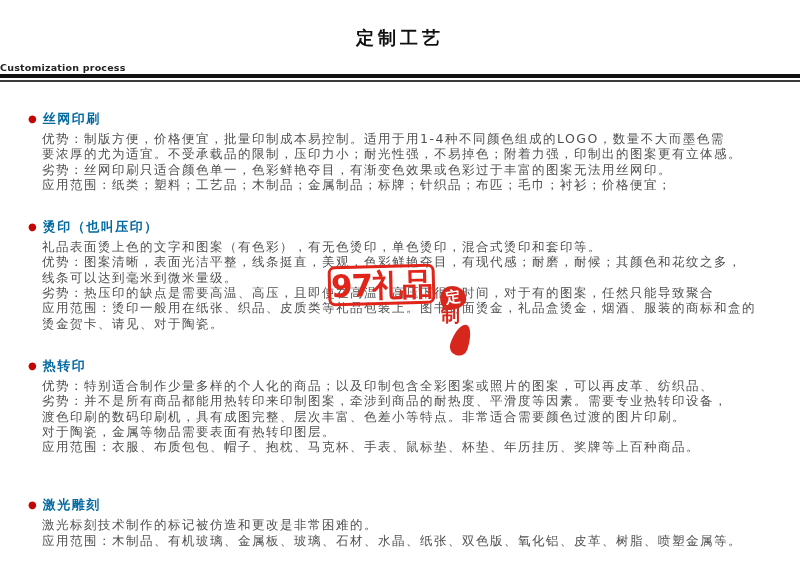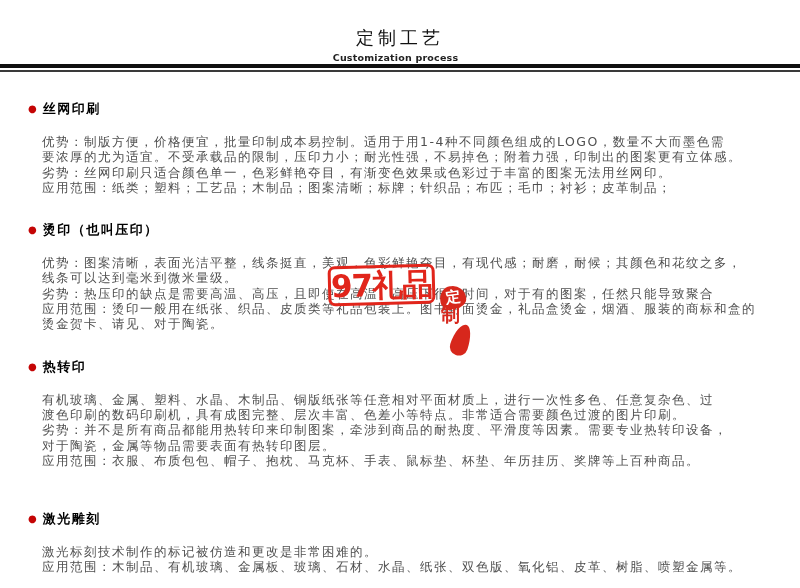--- a/index.html
+++ b/index.html
@@ -8,45 +8,45 @@
     background:#ffffff;
     font-family:"DejaVu Sans", sans-serif;
     overflow:hidden;
     position:relative;
   }
   .page{position:relative;width:800px;height:588px;}
   
   .header{padding-top:27px;}
   .header-title{
     text-align:center;
-    font-size:18px;font-weight:normal;color:#111;
+    font-size:18px;font-weight:bold;color:#111;
     letter-spacing:4px;line-height:22px;
   }
   .header-sub{
-    text-align:center;padding-right:9px;
+    text-align:left;padding-right:9px;
     font-size:9.5px;font-weight:bold;color:#222;
-    letter-spacing:0.2px;margin-top:3px;line-height:11px;
+    letter-spacing:0.2px;margin-top:13px;line-height:11px;
   }
   .header-rule{
     margin-top:1px;height:2px;width:800px;
     border-top:4px solid #101010;
     border-bottom:2px solid #3a3a3a;
   }
   
   .content{padding-left:28px;padding-right:20px;}
   .section{margin-top:0;}
   .section-head{display:flex;align-items:center;}
   .bullet{
     color:#c40505;font-size:10px;line-height:13px;margin-right:6px;
   }
   .section-title{
-    font-size:13px;font-weight:bold;color:#000000;
+    font-size:13px;font-weight:bold;color:#0369a1;
     letter-spacing:1.5px;line-height:15px;
   }
-  .section-body{margin-top:18px;padding-left:14px;}
+  .section-body{margin-top:5px;padding-left:14px;}
   .bline{
     font-size:12.5px;color:#4f4f4f;
     letter-spacing:1.5px;line-height:15.3px;
     white-space:nowrap;
   }
   .sec1{margin-top:29px;}
   .sec2{margin-top:27px;}
   .sec3{margin-top:27px;}
   .sec4{margin-top:43px;}
   
@@ -101,47 +101,48 @@
 
     <div class="section sec1">
       <div class="section-head">
         <span class="bullet">●</span>
         <span class="section-title">丝网印刷</span>
       </div>
       <div class="section-body">
         <div class="bline">优势：制版方便，价格便宜，批量印制成本易控制。适用于用1-4种不同颜色组成的LOGO，数量不大而墨色需</div>
         <div class="bline">要浓厚的尤为适宜。不受承载品的限制，压印力小；耐光性强，不易掉色；附着力强，印制出的图案更有立体感。</div>
         <div class="bline">劣势：丝网印刷只适合颜色单一，色彩鲜艳夺目，有渐变色效果或色彩过于丰富的图案无法用丝网印。</div>
-        <div class="bline">应用范围：纸类；塑料；工艺品；木制品；图案清晰；标牌；针织品；布匹；毛巾；衬衫；皮革制品；</div>
+        <div class="bline">应用范围：纸类；塑料；工艺品；木制品；金属制品；标牌；针织品；布匹；毛巾；衬衫；价格便宜；</div>
       </div>
     </div>
 
     <div class="section sec2">
       <div class="section-head">
         <span class="bullet">●</span>
         <span class="section-title">烫印（也叫压印）</span>
       </div>
       <div class="section-body">
+        <div class="bline">礼品表面烫上色的文字和图案（有色彩），有无色烫印，单色烫印，混合式烫印和套印等。</div>
         <div class="bline">优势：图案清晰，表面光洁平整，线条挺直，美观，色彩鲜艳夺目，有现代感；耐磨，耐候；其颜色和花纹之多，</div>
         <div class="bline">线条可以达到毫米到微米量级。</div>
         <div class="bline">劣势：热压印的缺点是需要高温、高压，且即使在高温、高压下很长时间，对于有的图案，任然只能导致聚合</div>
         <div class="bline">应用范围：烫印一般用在纸张、织品、皮质类等礼品包装上。图书封面烫金，礼品盒烫金，烟酒、服装的商标和盒的</div>
         <div class="bline">烫金贺卡、请见、对于陶瓷。</div>
       </div>
     </div>
 
     <div class="section sec3">
       <div class="section-head">
         <span class="bullet">●</span>
         <span class="section-title">热转印</span>
       </div>
       <div class="section-body">
-        <div class="bline">有机玻璃、金属、塑料、水晶、木制品、铜版纸张等任意相对平面材质上，进行一次性多色、任意复杂色、过</div>
+        <div class="bline">优势：特别适合制作少量多样的个人化的商品；以及印制包含全彩图案或照片的图案，可以再皮革、纺织品、</div>
+        <div class="bline">劣势：并不是所有商品都能用热转印来印制图案，牵涉到商品的耐热度、平滑度等因素。需要专业热转印设备，</div>
         <div class="bline">渡色印刷的数码印刷机，具有成图完整、层次丰富、色差小等特点。非常适合需要颜色过渡的图片印刷。</div>
-        <div class="bline">劣势：并不是所有商品都能用热转印来印制图案，牵涉到商品的耐热度、平滑度等因素。需要专业热转印设备，</div>
         <div class="bline">对于陶瓷，金属等物品需要表面有热转印图层。</div>
         <div class="bline">应用范围：衣服、布质包包、帽子、抱枕、马克杯、手表、鼠标垫、杯垫、年历挂历、奖牌等上百种商品。</div>
       </div>
     </div>
 
     <div class="section sec4">
       <div class="section-head">
         <span class="bullet">●</span>
         <span class="section-title">激光雕刻</span>
       </div>

